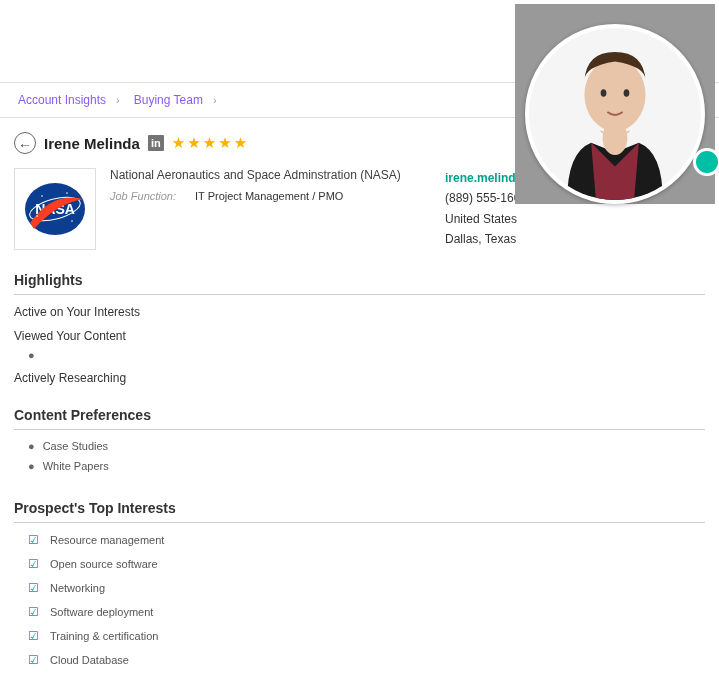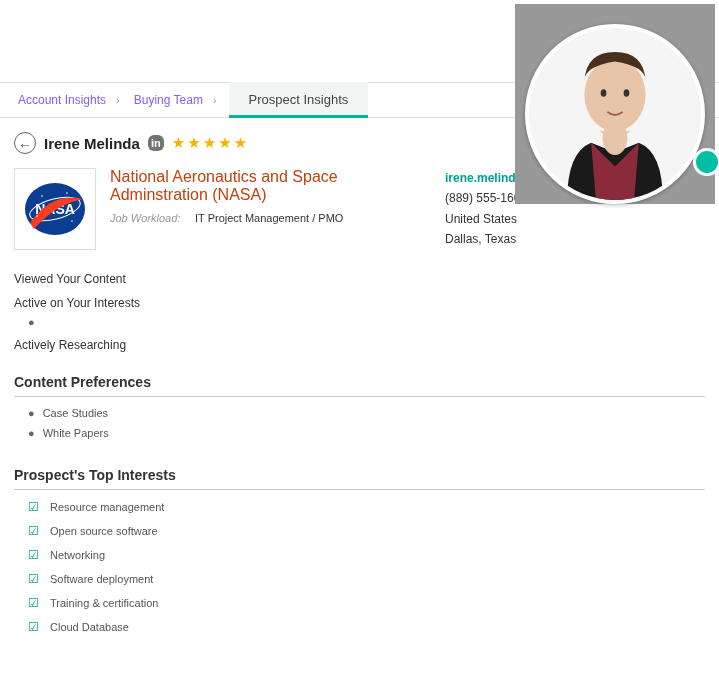--- a/index.html
+++ b/index.html
@@ -67,35 +67,35 @@
     .title-row { display: flex; align-items: center; gap: 8px; }
     .back-btn {
       width: 22px; height: 22px; border: 1px solid #666; border-radius: 50%;
       display: flex; align-items: center; justify-content: center; cursor: pointer;
       font-size: 14px; color: #444;
     }
     .prospect-name { font-size: 15px; font-weight: bold; color: #222; }
     .linkedin-icon {
       width: 16px; height: 16px; background: #737373; color: #fff;
       font-size: 11px; font-weight: bold; display: flex; align-items: center;
-      justify-content: center; border-radius: 6px; cursor: pointer;
+      justify-content: center; border-radius: 1px; cursor: pointer;
     }
     .stars { display: flex; gap: 2px; }
     .star { color: #f5b400; font-size: 15px; }
 
     .profile-row { display: flex; gap: 14px; margin-top: 14px; }
     .logo-box {
       width: 82px; height: 82px; border: 1px solid #ddd; display: flex;
       align-items: center; justify-content: center; flex-shrink: 0;
     }
     .logo-svg { width: 66px; height: 56px; }
 
     .info-col { flex: 1; }
     .job-title { font-size: 14px; color: #333; margin-bottom: 4px; }
-    .company { font-size: 16px; color: #c2410c; margin-bottom: 8px; }
+    .company { font-size: 12px; color: #404040; margin-bottom: 8px; }
     .meta-row { display: flex; font-size: 11px; margin-bottom: 6px; }
     .meta-label { color: #999; font-style: italic; width: 85px; }
     .meta-value { color: #333; }
 
     .contact-col { width: 260px; font-size: 12px; color: #333; line-height: 1.7; padding-right: 10px; }
     .email { color: #00a08e; font-weight: bold; }
 
     .section { margin-top: 22px; }
     .section-title { font-size: 14px; font-weight: bold; color: #333; padding-bottom: 6px; border-bottom: 1px solid #ccc; }
     .highlight-item { font-size: 12px; color: #333; margin-top: 10px; }
@@ -132,21 +132,20 @@
     </svg>
   </div>
   <div class="status-dot"></div>
 </div>
 
 <div class="tabs">
   <span class="tab">Account Insights</span>
   <span class="chev">›</span>
   <span class="tab">Buying Team</span>
   <span class="chev">›</span>
-  <span class="tab-active">Prospect Insights</span>
 </div>
 
 <div class="content">
 
   <div class="title-row">
     <div class="back-btn">←</div>
     <div class="prospect-name">Irene Melinda</div>
     <div class="linkedin-icon">in</div>
     <div class="stars">
       <span class="star">★</span>
@@ -166,35 +165,36 @@
         <path d="M 8 42 Q 30 10 62 18 Q 35 22 12 48 Z" fill="#fc3d21"></path>
         <circle cx="20" cy="15" r="0.8" fill="#fff"></circle>
         <circle cx="45" cy="12" r="0.8" fill="#fff"></circle>
         <circle cx="50" cy="40" r="0.8" fill="#fff"></circle>
         <circle cx="15" cy="35" r="0.8" fill="#fff"></circle>
       </svg>
     </div>
     <div class="info-col">
       <div class="company">National Aeronautics and Space Adminstration (NASA)</div>
       <div class="meta-row">
-        <span class="meta-label">Job Workload:</span>
+        <span class="meta-label">Job Function:</span>
         <span class="meta-value">IT Project Management / PMO</span>
       </div>
     </div>
     <div class="contact-col">
       <div class="email">irene.melinda@nasa.com</div>
       <div>(889) 555-1600</div>
       <div>United States</div>
       <div>Dallas, Texas</div>
     </div>
   </div>
 
   <div class="section">
+    <div class="section-title">Highlights</div>
+    <div class="highlight-item">Active on Your Interests</div>
     <div class="highlight-item">Viewed Your Content</div>
-    <div class="highlight-item">Active on Your Interests</div>
     <div class="bullet-list">
       <div class="bullet-row">
         <span class="bullet-dot">●</span>
       </div>
     </div>
     <div class="highlight-item">Actively Researching</div>
   </div>
 
   <div class="section" style="">
     <div class="section-title">Content Preferences</div>

